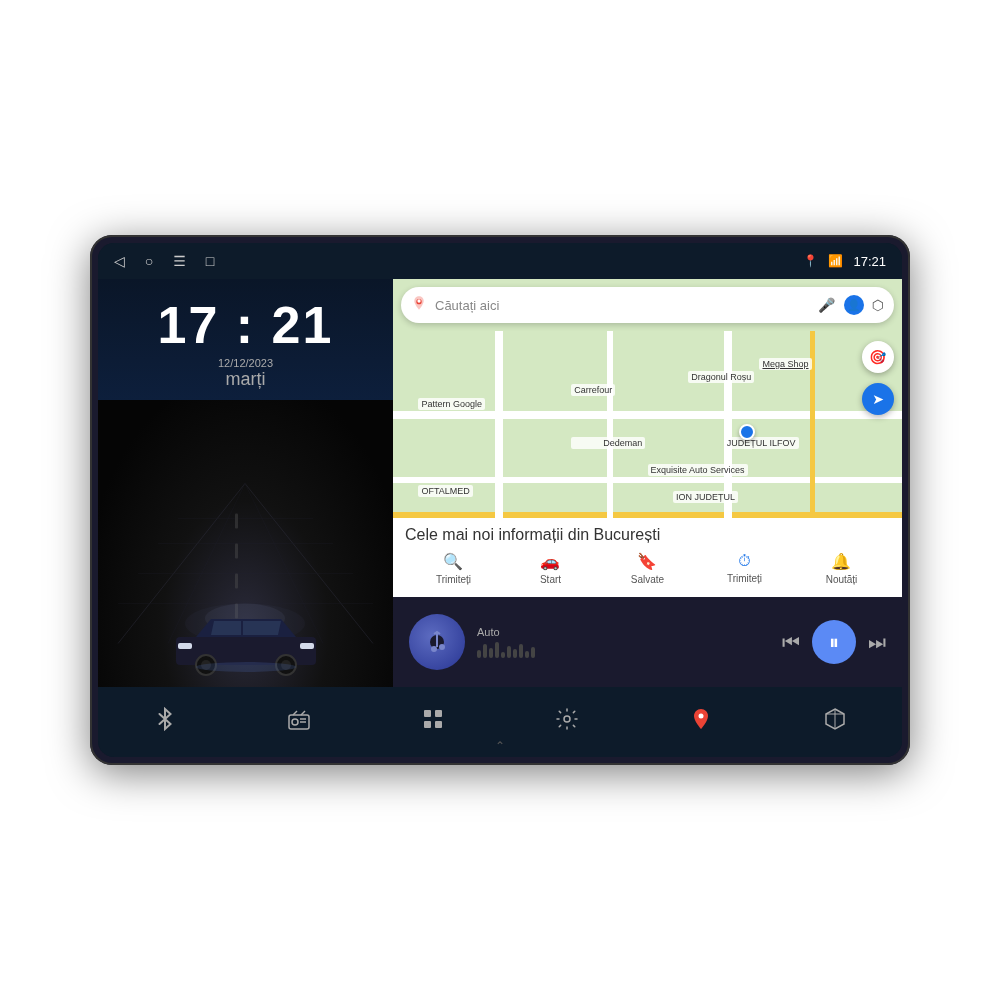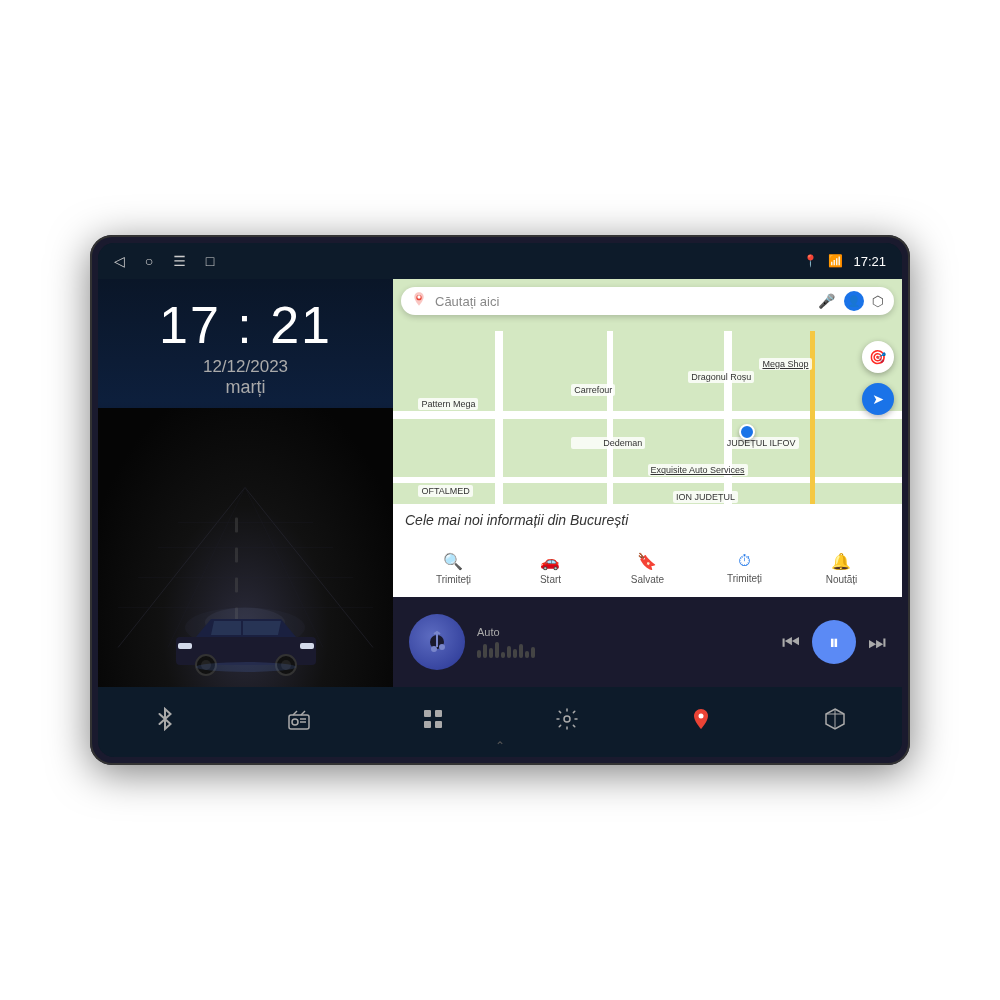--- a/index.html
+++ b/index.html
@@ -76,28 +76,28 @@
       flex-direction: column;
       align-items: center;
       justify-content: flex-start;
       padding-top: 20px;
       position: relative;
       overflow: hidden;
     }
 
     .clock-time {
       font-size: 52px;
-      font-weight: 400;
+      font-weight: 700;
       color: #fff;
       letter-spacing: 2px;
       line-height: 1;
     }
 
     .clock-date {
-      font-size: 17px;
+      font-size: 11px;
       color: #aaa;
       margin-top: 6px;
     }
 
     .clock-day {
       font-size: 18px;
       color: #aaa;
     }
 
     
@@ -141,21 +141,21 @@
       position: relative;
       overflow: hidden;
       background: #d4e8c2;
     }
 
     .map-search-bar {
       position: absolute;
       top: 8px;
       left: 8px;
       right: 8px;
-      height: 28px;
+      height: 36px;
       background: #fff;
       border-radius: 20px;
       display: flex;
       align-items: center;
       padding: 0 10px;
       gap: 8px;
       z-index: 10;
       box-shadow: 0 2px 6px rgba(0,0,0,0.2);
     }
 
@@ -181,25 +181,24 @@
     .map-info-box {
       position: absolute;
       bottom: 0;
       left: 0;
       right: 0;
       background: #fff;
       padding: 8px 12px;
     }
 
     .map-info-title {
-      font-size: 14px;
+      font-size: 16px;
       font-weight: 500;
       color: #333;
-      margin-bottom: 20px;
-      font-style: italic;
+      margin-bottom: 4px;
     }
 
     .map-tabs {
       display: flex;
       gap: 0;
     }
 
     .map-tab {
       flex: 1;
       display: flex;
@@ -499,25 +498,25 @@
             <div class="road-h" style="top:30%;left:0;right:0;"></div>
             <div class="road-h" style="top:55%;left:0;right:0;height:6px;"></div>
             <div class="road-major-h" style="top:68%;left:0;right:0;height:8px;"></div>
             <div class="road-h" style="top:82%;left:0;right:0;height:5px;background:#f5a;"></div>
 
             <div class="road-v" style="left:20%;top:0;bottom:0;"></div>
             <div class="road-v" style="left:42%;top:0;bottom:0;width:6px;"></div>
             <div class="road-v" style="left:65%;top:0;bottom:0;"></div>
             <div class="road-v" style="left:82%;top:0;bottom:0;width:5px;background:#f5c842;"></div>
 
-            <div class="place-label" style="left:5%;top:25%;">Pattern Mega</div>
+            <div class="place-label" style="left:5%;top:25%;">Pattern Google</div>
             <div class="place-label" style="left:35%;top:20%;">Carrefour</div>
             <div class="place-label" style="left:58%;top:15%;">Dragonul Roșu</div>
             <div class="place-label" style="left:35%;top:40%;padding-left:32px;">Dedeman</div>
-            <div class="place-label" style="left:50%;top:50%;text-decoration:underline;">Exquisite Auto Services</div>
+            <div class="place-label" style="left:50%;top:50%;">Exquisite Auto Services</div>
             <div class="place-label" style="left:5%;top:58%;">OFTALMED</div>
             <div class="place-label" style="left:55%;top:60%;">ION JUDEȚUL</div>
             <div class="place-label" style="left:65%;top:40%;">JUDEȚUL ILFOV</div>
             <div class="place-label" style="left:20%;top:75%;">COLENTINA</div>
             <div class="place-label" style="left:72%;top:10%;text-decoration:underline;">Mega Shop</div>
 
             <div class="map-marker-blue" style="left:68%;top:35%;"></div>
 
             <div class="map-overlay-btn" style="top:10px;right:8px;">
               <span style="font-size:14px;">🎯</span>

